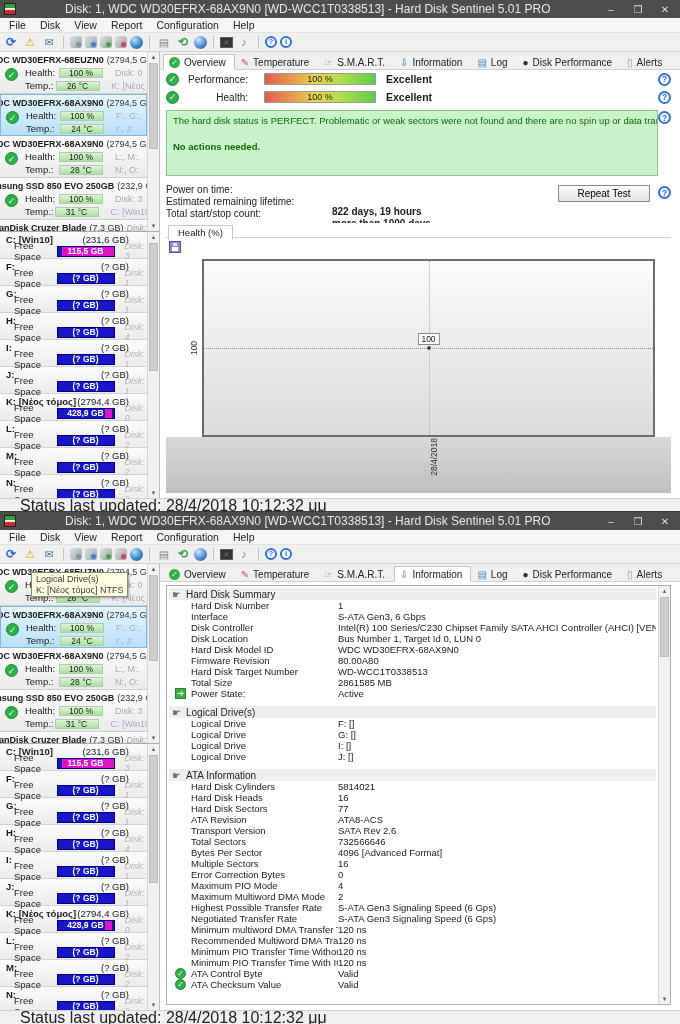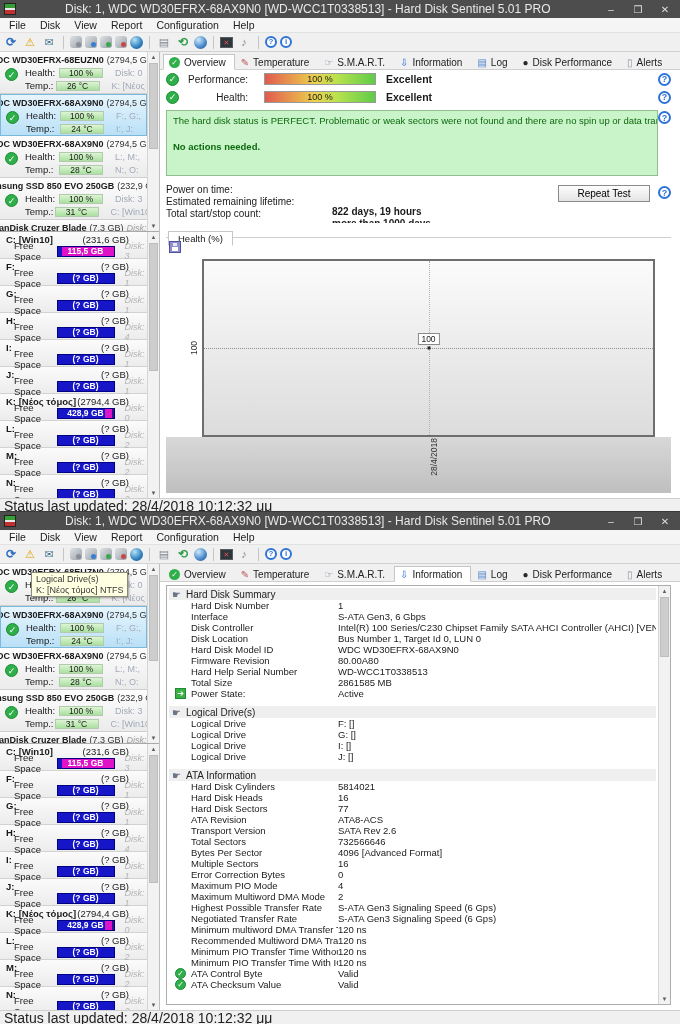--- a/index.html
+++ b/index.html
@@ -41,21 +41,21 @@
   .tb-monitor { width:13px; height:11px; background:#2e363d; border:1px solid #5a5a5a;
     position:relative; }
   .tb-monitor::after { content:"\2715"; position:absolute; inset:0; color:#e05050; font-size:7px;
     display:flex; align-items:center; justify-content:center; }
   .tb-circle { width:12px; height:12px; border-radius:50%; border:2px solid #2f73d8;
     color:#2f73d8; font-size:8px; font-weight:bold; background:#fff; }
 
   
   .wbody { flex:1; display:flex; min-height:0; }
   .statusbar { height:14px; flex:none; background:#f0f0f0; border-top:1px solid #cfcfcf;
-    display:flex; align-items:center; padding-left:4px; font-size:14px; color:#222; }
+    display:flex; align-items:center; padding-left:20px; font-size:16px; color:#222; }
 
   
   .sidebar { width:160px; flex:none; display:flex; flex-direction:column; background:#ececec;
     border-right:1px solid #bfbfbf; }
   .disk-list { height:180px; flex:none; position:relative; overflow:hidden; padding-right:12px;
     border-bottom:1px solid #aaa; background:#e6e6e6; }
   .drive-list { flex:1; position:relative; overflow:hidden; padding-right:12px; background:#e9e9e9; }
   .vscroll { position:absolute; right:0; top:0; bottom:0; width:12px; background:#f2f2f2;
     border-left:1px solid #d5d5d5; display:flex; flex-direction:column; align-items:center;
     justify-content:space-between; font-size:6px; color:#606060; padding:2px 0; }
@@ -134,21 +134,21 @@
   .repeat-btn { width:92px; height:17px; border:1px solid #8a8a8a; font-size:10px;
     font-family:"Liberation Sans", sans-serif; background:linear-gradient(#fdfdfd,#e4e4e4);
     display:flex; align-items:center; justify-content:center; margin-top:2px; }
   .stats-row .help-icon { margin-left:8px; margin-top:3px; }
   .comment-input { margin:6px 9px 0 6px; height:14px; border:1px solid #b5b5b5; font-size:9.5px;
     padding:0 4px; font-family:"Liberation Sans", sans-serif; color:#333; flex:none; }
   .comment-input::placeholder { color:#a6a6a6; }
   .chart-panel { flex:1; margin:4px 9px 5px 6px; position:relative; background:#fff; min-height:0; }
   .chart-tabrow { border-bottom:1px solid #cfcfcf; padding-left:2px; height:15px; }
   .chart-tab { display:inline-block; background:#fff; border:1px solid #c6c6c6;
-    border-bottom-color:#fff; font-size:9.5px; padding:1px 9px; position:relative; top:8px; }
+    border-bottom-color:#fff; font-size:9.5px; padding:1px 9px; position:relative; top:2px; }
   .chart-toolrow { height:18px; padding:3px 0 0 3px; }
   .save-icon { display:inline-block; width:12px; height:12px; background:#8f8fd0;
     border:1px solid #4f4fa0; position:relative; }
   .save-icon::before { content:""; position:absolute; top:1px; left:3px; right:3px; height:3px;
     background:#e8e8f4; }
   .save-icon::after { content:""; position:absolute; bottom:1px; left:2px; right:2px; height:4px;
     background:#fff; }
   .chart-wrap { position:absolute; left:36px; right:16px; top:36px; bottom:56px;
     border:2px solid #6e6e6e; background:linear-gradient(180deg,#fbfbfb,#dcdcdc); }
   .y-tick { position:absolute; left:-15px; top:50%; transform:translateY(-50%) rotate(180deg);
@@ -885,21 +885,21 @@
               </div>
 
               <div class="info-row">
 
                 <span class="info-label">Firmware Revision</span>
                 <span class="info-value">80.00A80</span>
               </div>
 
               <div class="info-row">
 
-                <span class="info-label">Hard Help Serial Number</span>
+                <span class="info-label">Hard Disk Target Number</span>
                 <span class="info-value">WD-WCC1T0338513</span>
               </div>
 
               <div class="info-row">
 
                 <span class="info-label">Total Size</span>
                 <span class="info-value">2861585 MB</span>
               </div>
 
               <div class="info-row">

